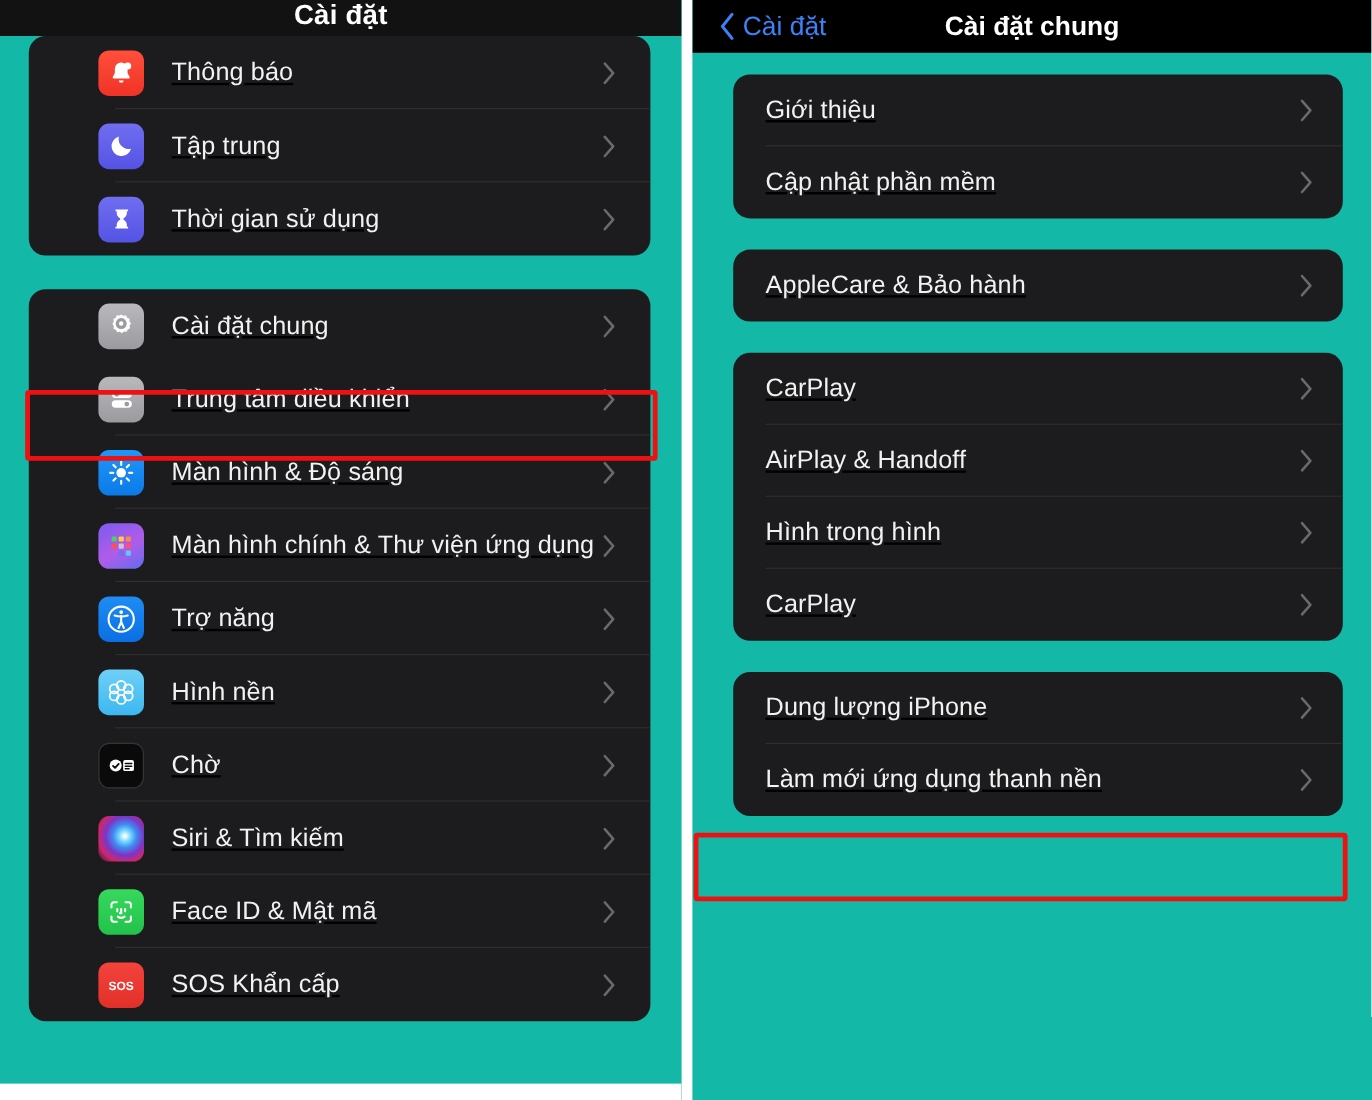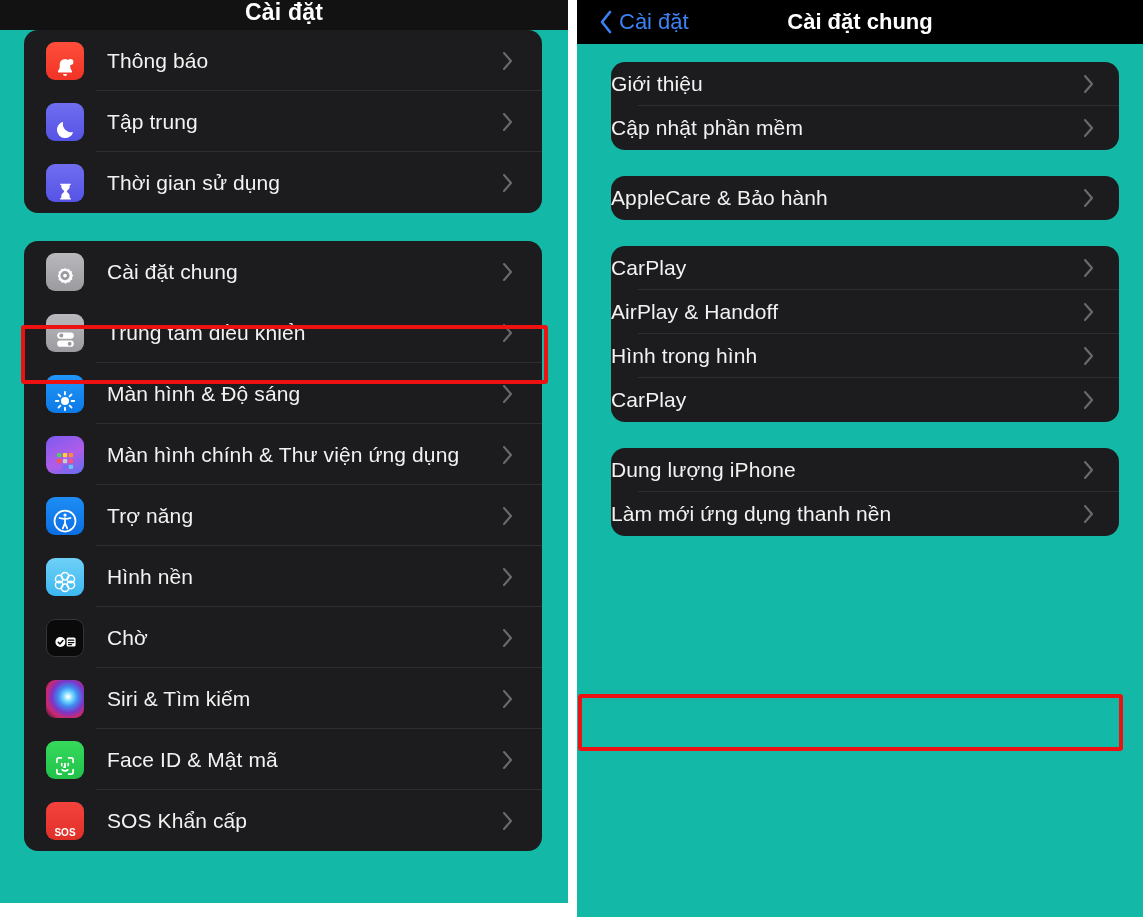--- a/index.html
+++ b/index.html
@@ -71,55 +71,56 @@
     position: absolute;
     left: 0; right: 0;
     text-align: center;
     font-size: 22px;
     font-weight: bold;
     color: #ffffff;
     pointer-events: none;
   }
 
   
-  .content { position: relative; }
+  .content { position: relative; text-decoration: underline; }
   .card {
     background: #1c1c1e;
     border-radius: 14px;
     overflow: hidden;
   }
   .card-left  { margin: 0 26px 0 24px; }
   .card-right { margin: 0 24px 0 34px; }
 
   .row {
     display: flex;
     align-items: center;
     position: relative;
     cursor: pointer;
   }
   .row-left  { height: 61px; padding-left: 22px; }
-  .row-right { height: 44px; }
+  .row-right { height: 60px; padding-left: 27px; }
 
   .row-sep::after {
     content: "";
     position: absolute;
     left: 72px; right: 0; bottom: 0;
     height: 1px;
     background: #2e2e30;
   }
   .row-right.row-sep::after { left: 27px; }
 
   .row-icon {
     width: 38px; height: 38px;
     border-radius: 9px;
     flex: 0 0 38px;
     display: flex;
-    align-items: flex-end;
+    align-items: center;
     justify-content: center;
     overflow: hidden;
+    margin-left: 36px;
   }
   .row-label {
     margin-left: 23px;
     font-size: 21px;
     color: #f2f2f2;
     letter-spacing: .1px;
     white-space: nowrap;
   }
   .row-right .row-label { margin-left: 0; }
   .chev {

